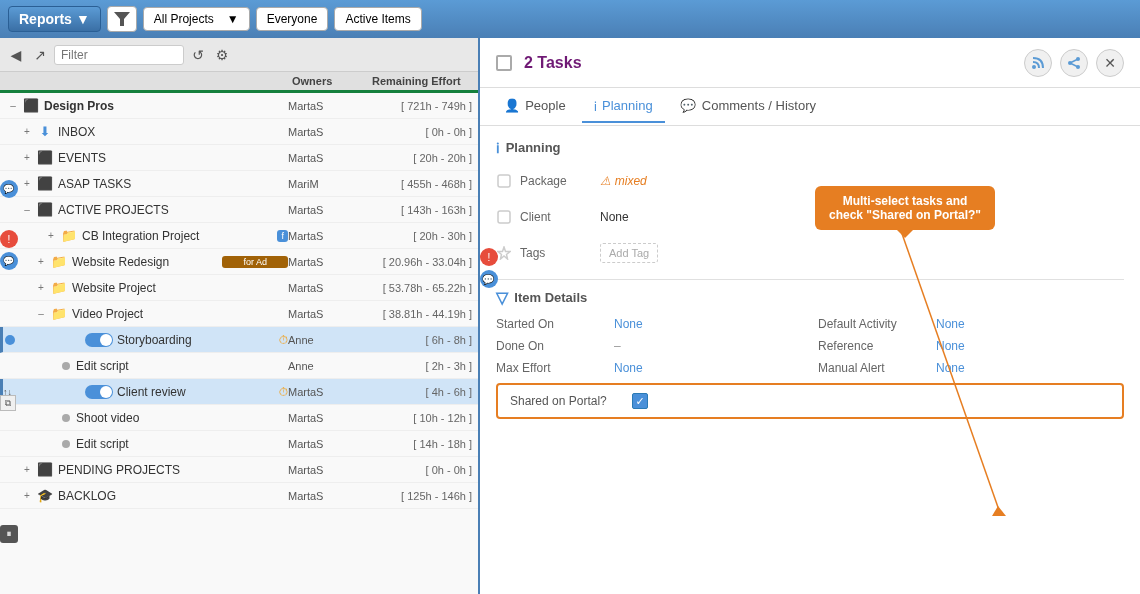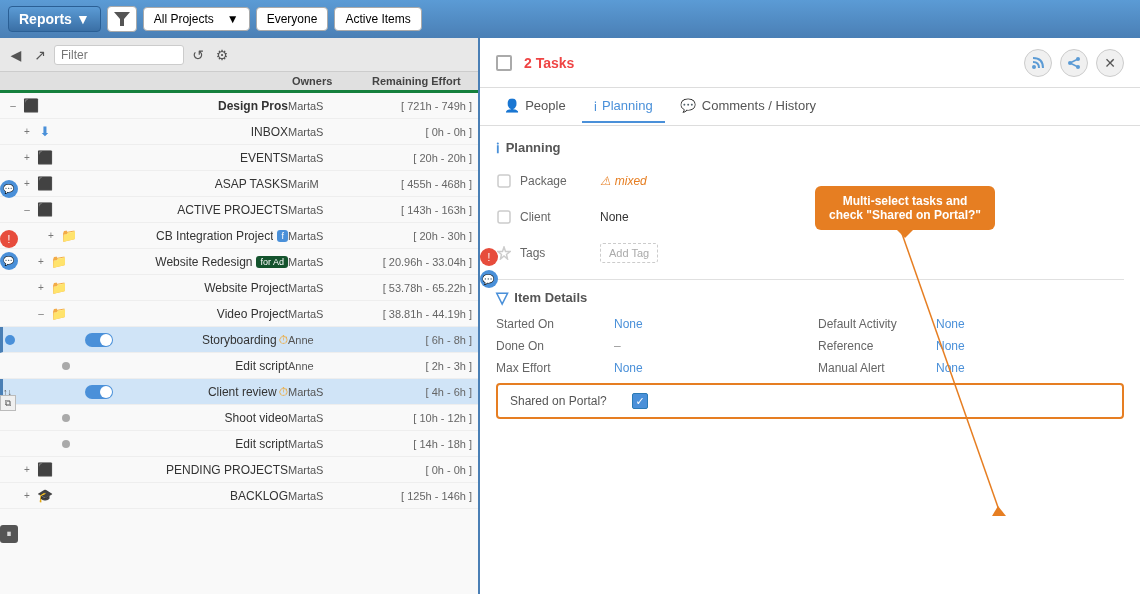--- a/index.html
+++ b/index.html
@@ -55,27 +55,27 @@
       display: flex; align-items: center; height: 26px; border-bottom: 1px solid #eee;
       cursor: pointer; position: relative;
     }
     .tree-row.selected { background: #d0e4f7; border-left: 3px solid #4a7fb5; }
     .indent-0 { padding-left: 6px; }
     .indent-1 { padding-left: 20px; }
     .indent-2 { padding-left: 34px; }
     .indent-3 { padding-left: 72px; }
     .indent-4 { padding-left: 62px; }
     .row-icon { width: 18px; height: 18px; margin-right: 4px; display: inline-flex; align-items: center; justify-content: center; font-size: 13px; }
-    .row-label { flex: 1; font-size: 12px; color: #333; white-space: nowrap; overflow: hidden; text-overflow: ellipsis; text-align: right; }
+    .row-label { flex: 1; font-size: 12px; color: #333; white-space: nowrap; overflow: hidden; text-overflow: ellipsis; }
     .row-label.bold { font-weight: bold; }
     .row-owners { width: 80px; font-size: 11px; color: #555; }
     .row-effort { width: 110px; font-size: 11px; color: #666; text-align: right; padding-right: 6px; }
     .expand-btn { width: 14px; height: 14px; display: inline-flex; align-items: center; justify-content: center; font-size: 10px; color: #777; margin-right: 2px; }
     .badge-blue { background: #4a90d9; color: white; font-size: 9px; padding: 1px 4px; border-radius: 3px; margin-left: 4px; }
-    .badge-green { background: #14532d; color: white; font-size: 9px; padding: 1px 4px; border-radius: 3px; margin-left: 4px; }
+    .badge-green { background: #a16207; color: white; font-size: 9px; padding: 1px 21px; border-radius: 3px; margin-left: 4px; }
 
     
     .icon-group { color: #666; font-size: 13px; }
     .icon-folder-blue { color: #4a90d9; font-size: 13px; }
     .icon-backlog { color: #888; font-size: 13px; }
 
     
     .toggle-wrap { display: inline-flex; align-items: center; gap: 3px; margin-right: 4px; }
     .toggle-switch { width: 28px; height: 14px; border-radius: 7px; background: #ccc; position: relative; display: inline-block; }
     .toggle-switch.on { background: #4a90d9; }
@@ -83,21 +83,21 @@
     .toggle-switch.on .toggle-knob { left: 15px; }
     .clock-icon { color: #f39c12; font-size: 12px; margin-left: 2px; }
 
     
     .right-panel { flex: 1; background: white; display: flex; flex-direction: column; }
     .right-header {
       display: flex; align-items: center; height: 50px;
       border-bottom: 1px solid #ddd; padding: 0 16px; gap: 12px;
     }
     .task-checkbox { width: 16px; height: 16px; border: 2px solid #aaa; border-radius: 2px; display: inline-block; cursor: pointer; }
-    .task-count { font-size: 14px; font-weight: bold; color: #ef4444; }
+    .task-count { font-size: 16px; font-weight: bold; color: #701a75; }
     .right-header-icons { margin-left: auto; display: flex; gap: 8px; }
     .icon-btn { width: 28px; height: 28px; border-radius: 50%; background: #f0f0f0; border: 1px solid #ccc; display: flex; align-items: center; justify-content: center; cursor: pointer; font-size: 14px; color: #555; }
     .icon-btn.close { border-radius: 50%; background: #f0f0f0; }
 
     
     .tabs { display: flex; align-items: center; height: 38px; border-bottom: 1px solid #ddd; padding: 0 12px; gap: 4px; }
     .tab { display: flex; align-items: center; gap: 5px; padding: 6px 12px; cursor: pointer; font-size: 13px; color: #555; border-bottom: 2px solid transparent; }
     .tab.active { color: #4a90d9; border-bottom: 2px solid #4a90d9; }
     .tab-icon { font-size: 13px; }
 

